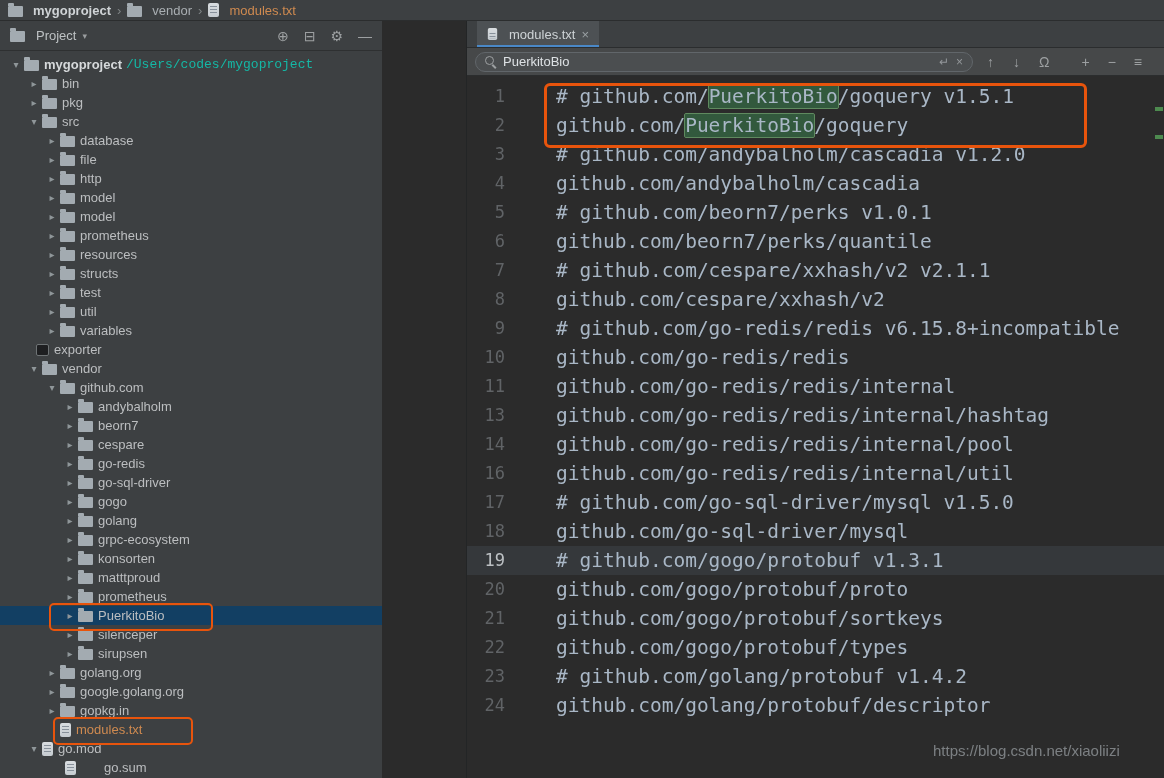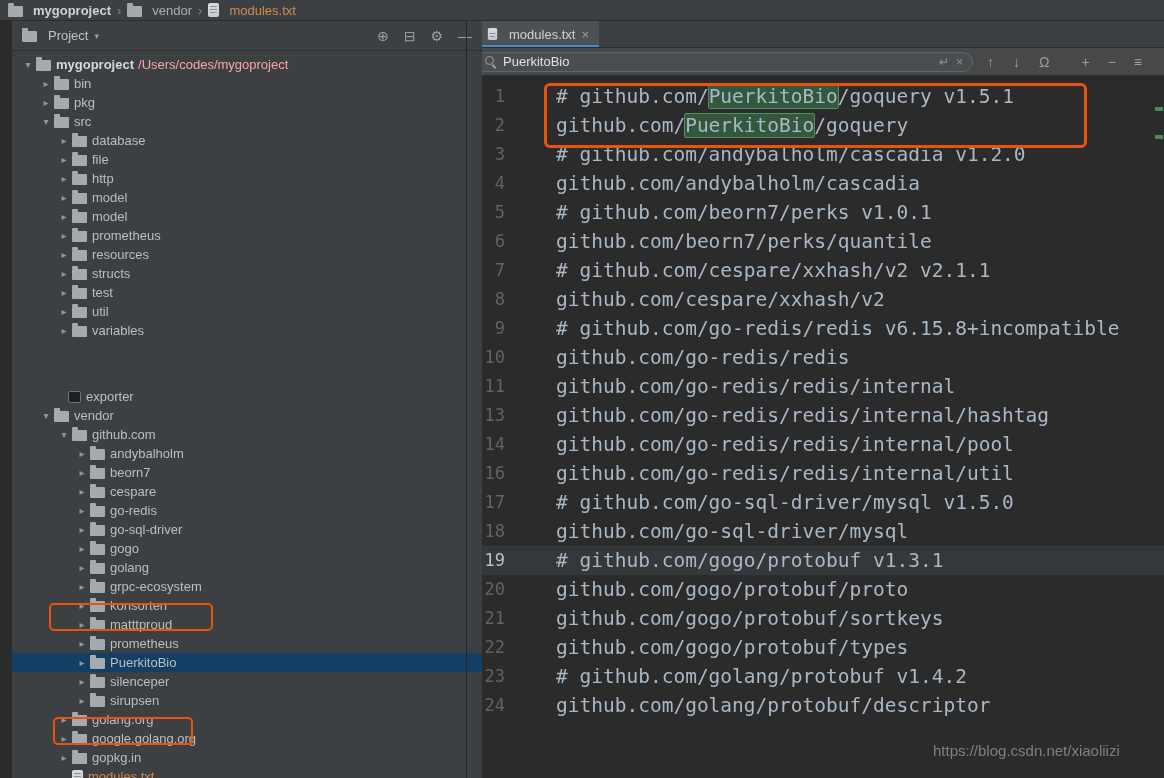--- a/index.html
+++ b/index.html
@@ -23,34 +23,34 @@
   .ic-file::after{content:'';position:absolute;left:2px;right:2px;top:3px;height:9px;
       background:repeating-linear-gradient(#87909a 0 1px,transparent 1px 3px);}
   .ic-console{width:13px;height:12px;background:#1e1f21;border:1px solid #6e7375;border-radius:2px;box-sizing:border-box;}
   .tbtn{color:#9da0a2;font-size:14px;line-height:1;cursor:default;user-select:none;}
   .mag{width:11px;height:11px;position:relative;flex:none;}
   .mag::before{content:'';position:absolute;left:0;top:0;width:7px;height:7px;border:1.5px solid #9da0a2;border-radius:50%;}
   .mag::after{content:'';position:absolute;left:8px;top:8px;width:5px;height:1.6px;background:#9da0a2;
       transform:rotate(45deg);transform-origin:0 0;}
 
   
-  .leftpanel{position:absolute;left:12px;top:21px;width:470px;bottom:0;background:#3d4042;z-index:2;}
+  .leftpanel{position:absolute;left:0;top:21px;width:382px;bottom:0;background:#3d4042;z-index:2;}
   .splitter{position:absolute;left:466px;top:21px;width:1px;bottom:0;background:#232526;z-index:4;}
   .panel-header{height:30px;display:flex;align-items:center;gap:6px;padding:0 10px;
       border-bottom:1px solid #2e3031;font-size:13px;color:#bdc1c3;box-sizing:border-box;}
   .ph-chev{font-size:9px;color:#9a9d9f;}
   .ph-icons{margin-left:auto;display:flex;gap:15px;align-items:center;}
   .tree{position:absolute;top:30px;left:0;right:0;bottom:0;overflow:hidden;padding-top:4px;
       font-size:13px;color:#bcbec0;}
   .tree-row{display:flex;align-items:center;height:19px;white-space:nowrap;box-sizing:border-box;}
   .tree-row.selected{background:#123f63;}
   .chev{width:16px;flex:none;font-size:10px;color:#8f9699;text-align:center;line-height:1;}
   .tlabel{margin-right:4px;}
   .tlabel.bold{font-weight:bold;color:#d6d9db;}
-  .tsuffix{color:#fca5a5;}
+  .tsuffix{color:#14b8a6;font-family:Liberation Mono, monospace;}
 
   
   .editor{position:absolute;left:467px;top:21px;right:0;bottom:0;background:#2b2b2b;}
   .tabbar{height:27px;background:#3d4042;border-bottom:1px solid #2b2d2e;display:flex;
       align-items:stretch;padding-left:10px;box-sizing:border-box;}
   .tab{display:flex;align-items:center;gap:6px;padding:0 10px;background:#4d5154;
       box-shadow:inset 0 -2px 0 #4a88c7;font-size:13px;color:#ced3d6;}
   .tab .ic-file{transform:scale(.85);}
   .tab-close{color:#9aa0a3;font-size:13px;line-height:1;}
   .searchbar{height:28px;background:#464849;border-bottom:1px solid #2b2d2e;display:flex;
@@ -188,21 +188,21 @@
         <div class="tree-row" style="padding-left: 44px;">
           <span class="chev">▸</span>
           <span class="ic ic-folder"></span>
           <span class="tlabel">util</span>
         </div>
         <div class="tree-row" style="padding-left: 44px;">
           <span class="chev">▸</span>
           <span class="ic ic-folder"></span>
           <span class="tlabel">variables</span>
         </div>
-        <div class="tree-row" style="padding-left: 40px; margin-top: 47px;">
+        <div class="tree-row" style="padding-left: 20px;">
           <span class="chev"></span>
           <span class="ic ic-console"></span>
           <span class="tlabel">exporter</span>
         </div>
         <div class="tree-row" style="padding-left: 26px;">
           <span class="chev">▾</span>
           <span class="ic ic-folder"></span>
           <span class="tlabel">vendor</span>
         </div>
         <div class="tree-row" style="padding-left: 44px;">

